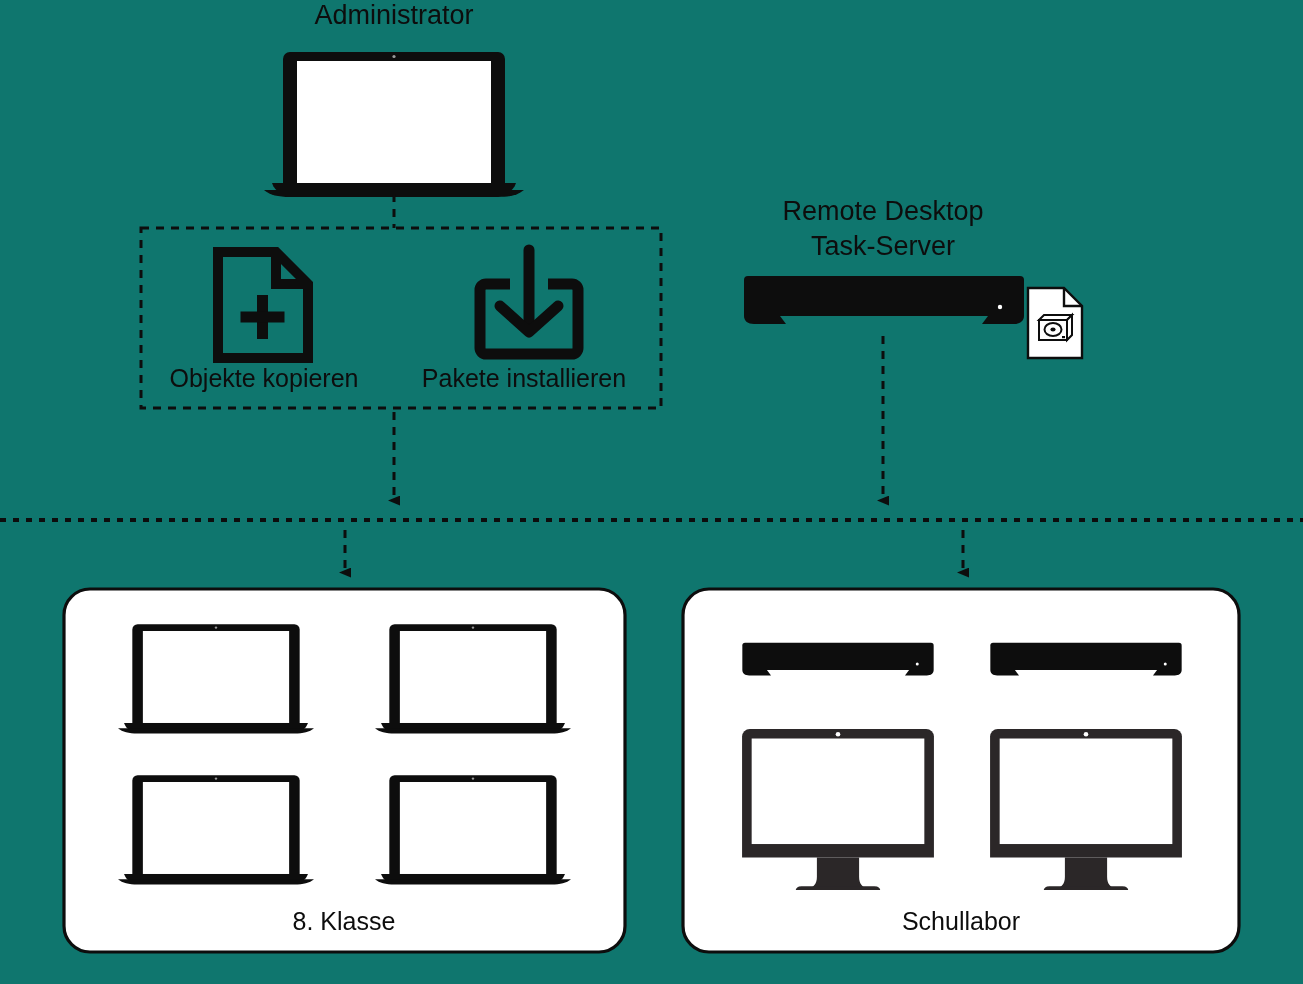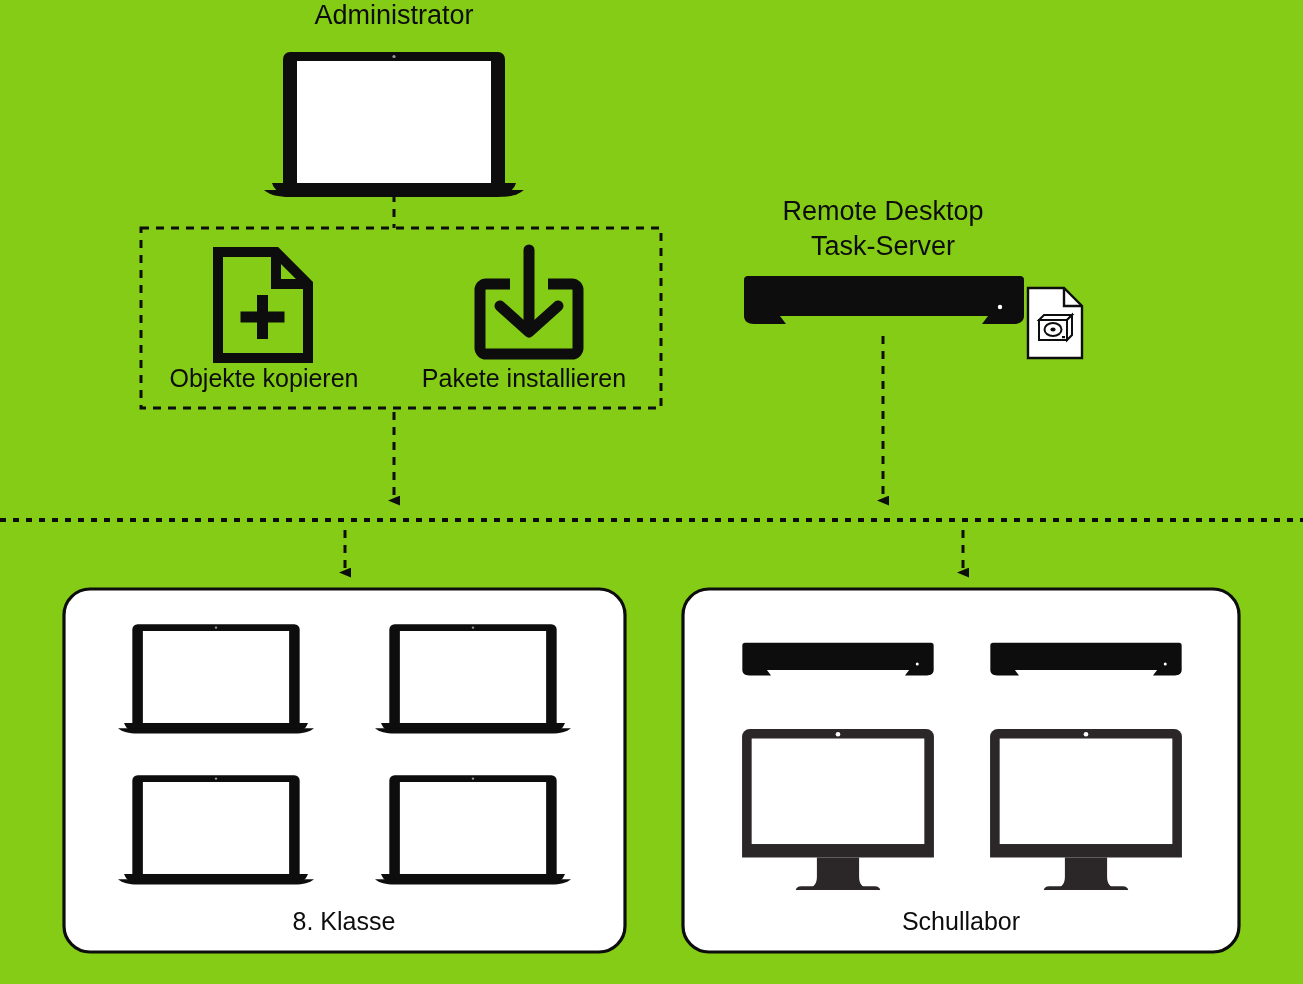--- a/index.html
+++ b/index.html
@@ -11,21 +11,21 @@
   body {
     font-family: "Liberation Sans", "DejaVu Sans", sans-serif;
     color: #0d0d0d;
     -webkit-font-smoothing: antialiased;
   }
   #stage {
     position: relative;
     width: 1303px;
     height: 984px;
     overflow: hidden;
-    background: #84cc16;
+    background: #0f766e;
   }
   #stage > svg {
     position: absolute;
     top: 0;
     left: 0;
     width: 1303px;
     height: 984px;
   }
   text {
     font-family: "Liberation Sans", "DejaVu Sans", sans-serif;

